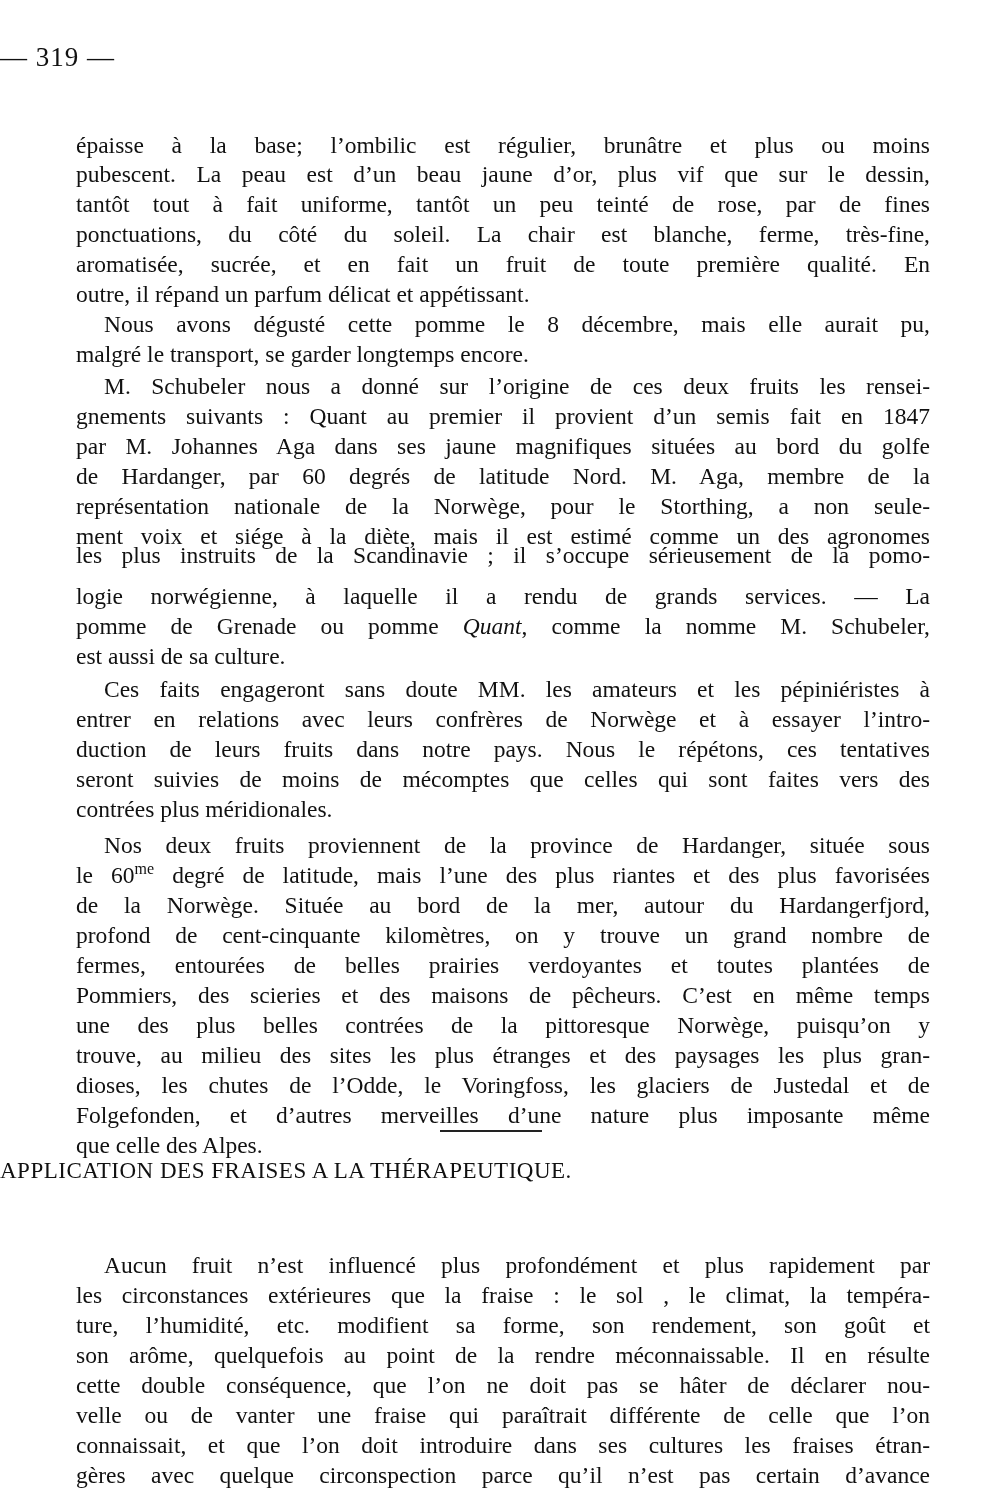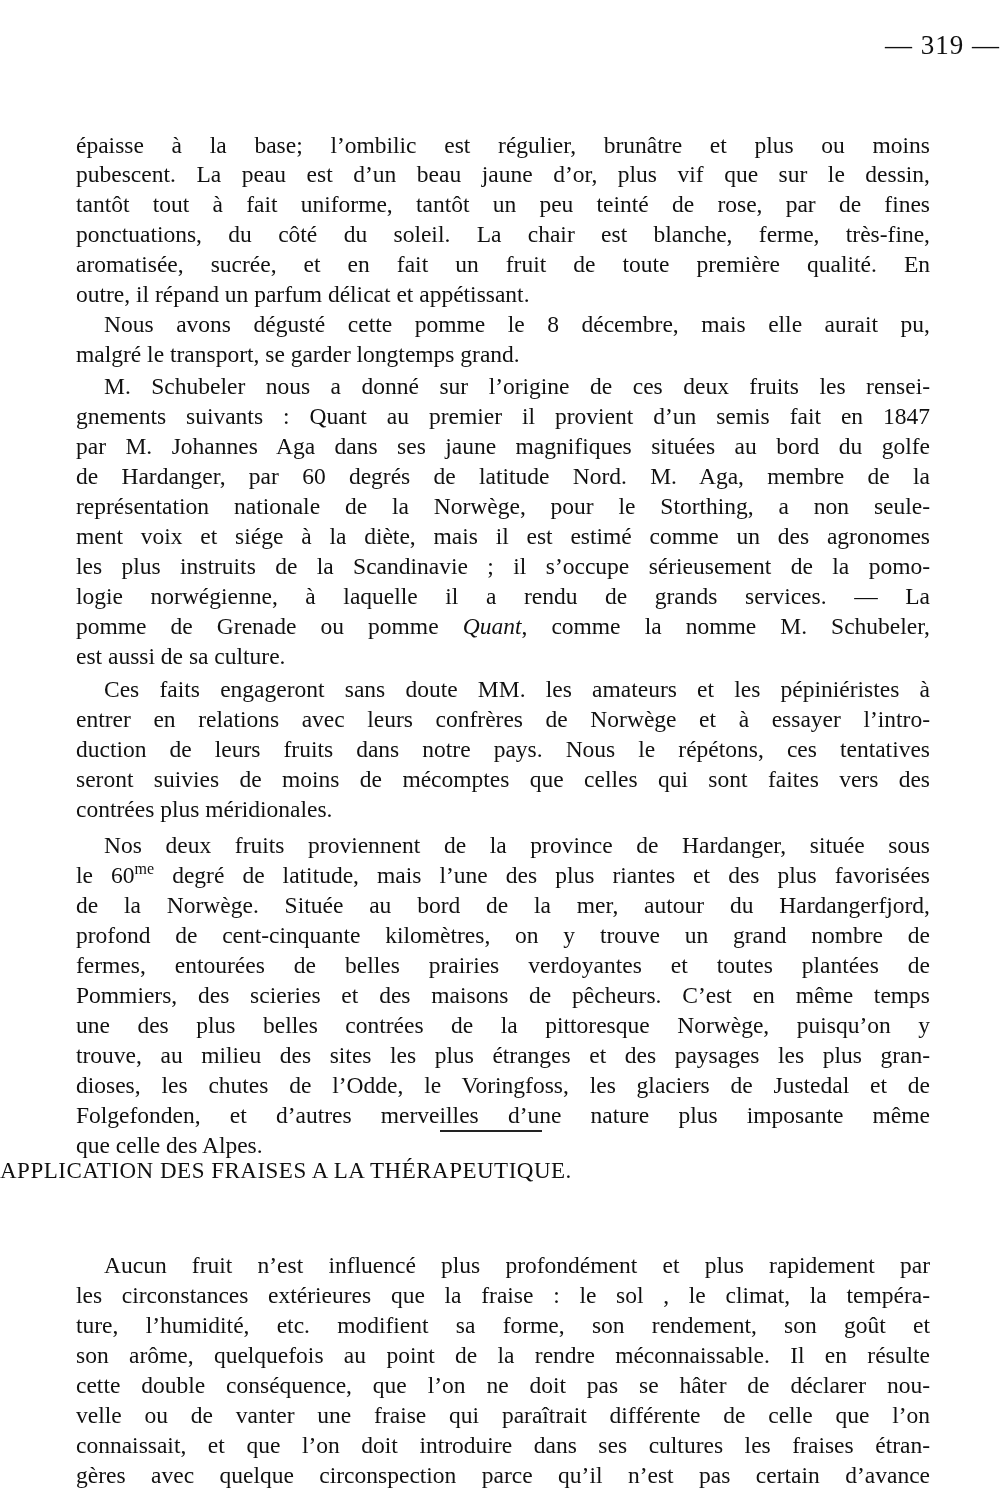--- a/index.html
+++ b/index.html
@@ -3,21 +3,21 @@
 <meta charset="utf-8">
 <style>
   html, body { margin: 0; padding: 0; background: #ffffff; }
   body { width: 1000px; height: 1511px; position: relative; overflow: hidden; }
   .page {
     position: absolute; left: 0; top: 0; width: 1000px; height: 1511px;
     font-family: "Liberation Serif", "DejaVu Serif", serif;
     color: #111111;
   }
   .folio {
-    position: absolute; top: 30px; left: 0; width: 1000px; text-align: right;
+    position: absolute; top: 42px; left: 0; width: 1000px; text-align: left;
     font-size: 27px; letter-spacing: 1px;
   }
   .line {
     position: absolute; left: 76px; width: 854px;
     font-size: 23.5px; line-height: 30px; height: 30px;
     white-space: nowrap; text-align: justify; text-align-last: justify;
     transform-origin: left top;
     margin-top: 44px;
   }
   .line.last { text-align-last: left; }
@@ -39,29 +39,29 @@
   <div class="folio">— 319 —</div>
 
   <div class="line" style="top:86px">épaisse à la base; l’ombilic est régulier, brunâtre et plus ou moins</div>
   <div class="line" style="top:115px">pubescent. La peau est d’un beau jaune d’or, plus vif que sur le dessin,</div>
   <div class="line" style="top:145px">tantôt tout à fait uniforme, tantôt un peu teinté de rose, par de fines</div>
   <div class="line" style="top:175px">ponctuations, du côté du soleil. La chair est blanche, ferme, très-fine,</div>
   <div class="line" style="top:205px">aromatisée, sucrée, et en fait un fruit de toute première qualité. En</div>
   <div class="line last" style="top:235px">outre, il répand un parfum délicat et appétissant.</div>
 
   <div class="line indent" style="top:265px">Nous avons dégusté cette pomme le 8 décembre, mais elle aurait pu,</div>
-  <div class="line last" style="top:295px">malgré le transport, se garder longtemps grand.</div>
+  <div class="line last" style="top:295px">malgré le transport, se garder longtemps encore.</div>
 
   <div class="line indent" style="top:327px">M. Schubeler nous a donné sur l’origine de ces deux fruits les rensei-</div>
   <div class="line" style="top:357px">gnements suivants : Quant au premier il provient d’un semis fait en 1847</div>
   <div class="line" style="top:387px">par M. Johannes Aga dans ses jaune magnifiques situées au bord du golfe</div>
   <div class="line" style="top:417px">de Hardanger, par 60 degrés de latitude Nord. M. Aga, membre de la</div>
   <div class="line" style="top:447px">représentation nationale de la Norwège, pour le Storthing, a non seule-</div>
   <div class="line" style="top:477px">ment voix et siége à la diète, mais il est estimé comme un des agronomes</div>
-  <div class="line" style="top:507px">les plus instruits de la Scandinavie ; il s’occupe sérieusement de la pomo-</div>
+  <div class="line" style="top:496px">les plus instruits de la Scandinavie ; il s’occupe sérieusement de la pomo-</div>
   <div class="line" style="top:537px">logie norwégienne, à laquelle il a rendu de grands services. — La</div>
   <div class="line" style="top:567px"><span>pomme de Grenade ou pomme </span><em>Quant</em><span>, comme la nomme M. Schubeler,</span></div>
   <div class="line last" style="top:597px">est aussi de sa culture.</div>
 
   <div class="line" style="top:660px">entrer en relations avec leurs confrères de Norwège et à essayer l’intro-</div>
   <div class="line indent" style="top:630px">Ces faits engageront sans doute MM. les amateurs et les pépiniéristes à</div>
   <div class="line" style="top:690px">duction de leurs fruits dans notre pays. Nous le répétons, ces tentatives</div>
   <div class="line" style="top:720px">seront suivies de moins de mécomptes que celles qui sont faites vers des</div>
   <div class="line last" style="top:750px">contrées plus méridionales.</div>
 

